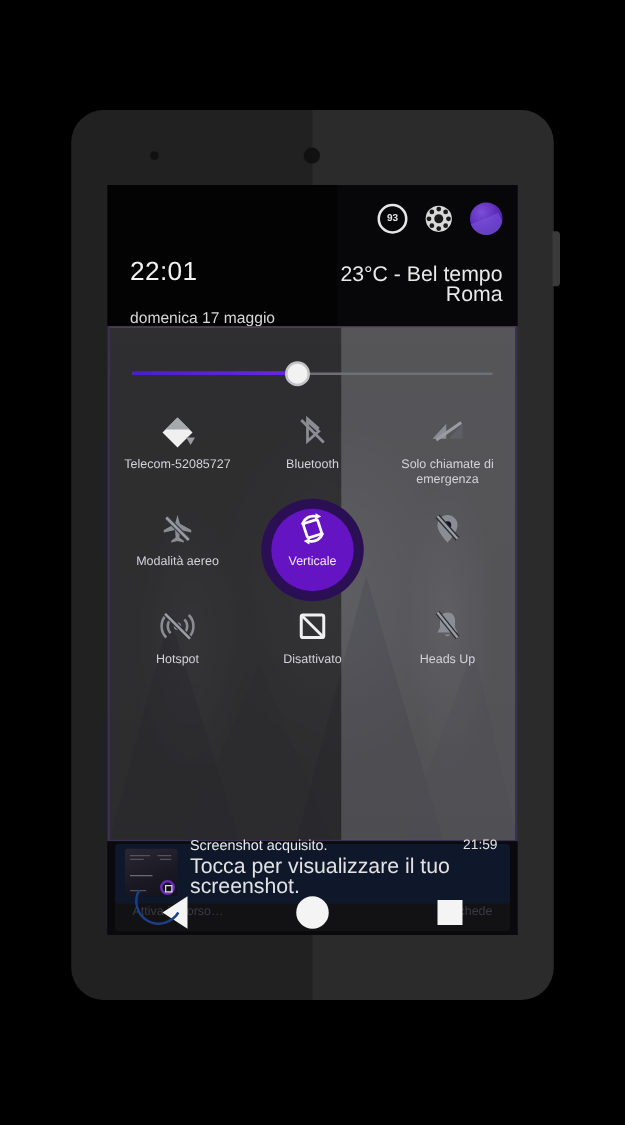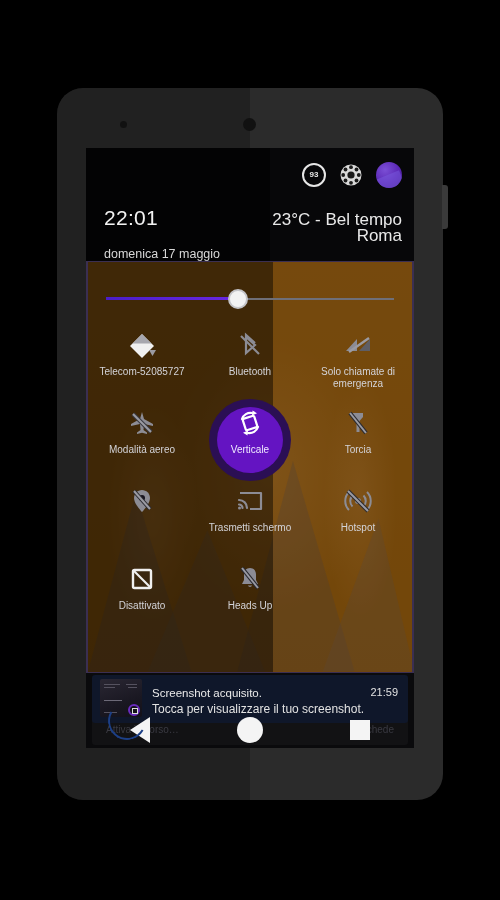--- a/index.html
+++ b/index.html
@@ -35,21 +35,21 @@
           background:radial-gradient(circle at 35% 30%,#7b4fd6 0%,#5a27b5 55%,#3f1a87 100%);
           overflow:hidden;position:relative;}
   .avatar:after{content:"";position:absolute;left:-6px;bottom:-8px;width:34px;height:20px;
           background:rgba(120,90,220,.55);transform:rotate(-22deg);}
   .clock{position:absolute;left:18px;top:58px;color:#f2f2f2;font-size:21px;letter-spacing:.3px;}
   .date{position:absolute;left:18px;top:99px;color:#d8d8d8;font-size:12.5px;}
   .weather{position:absolute;right:12px;top:64px;text-align:right;color:#e9e9e9;
           font-size:17px;line-height:16px;}
 
   
-  .qs{position:relative;height:412px;background:#a16207;
+  .qs{position:relative;height:412px;background:#737373;
       border:1px solid #3b2f52;border-left-width:2px;border-right-width:2px;
       box-sizing:border-box;overflow:hidden;}
   .qs-wall{position:absolute;inset:0;opacity:.30;
       background:
         radial-gradient(closest-side at 20% 62%, rgba(140,140,175,.32), rgba(0,0,0,0) 70%),
         radial-gradient(closest-side at 56% 52%, rgba(150,150,185,.26), rgba(0,0,0,0) 70%),
         radial-gradient(closest-side at 84% 58%, rgba(130,130,170,.28), rgba(0,0,0,0) 70%),
         linear-gradient(180deg,#14121d 0%,#0b0910 100%);}
   .qs-peaks{position:absolute;left:0;right:0;top:34%;height:66%;opacity:.5;}
   .qs-dim{position:absolute;left:0;top:0;width:57%;height:100%;background:#000;opacity:.45;}
@@ -87,21 +87,21 @@
       border-radius:3px;display:flex;align-items:flex-end;padding:6px 8px;box-sizing:border-box;}
   .notif-thumb{width:42px;height:38px;border-radius:2px;flex:0 0 auto;position:relative;
       background:linear-gradient(160deg,#2a2733 0%,#1a1822 60%,#131118 100%);overflow:hidden;}
   .tb-line{position:absolute;height:1px;background:#55525f;}
   .tb-badge{position:absolute;right:2px;bottom:1px;width:12px;height:12px;border-radius:50%;
       border:2px solid #6a2bbd;background:#131118;box-sizing:border-box;}
   .tb-badge:after{content:"";position:absolute;left:2px;top:2px;width:4px;height:4px;
       border:1px solid #ddd;}
   .notif-body{flex:1;padding-left:10px;position:relative;}
   .notif-title{color:#eaeaea;font-size:11.5px;line-height:15px;}
-  .notif-sub{color:#e2e2e2;font-size:12px;line-height:16px;}
+  .notif-sub{color:#e2e2e2;font-size:17px;line-height:16px;}
   .notif-time{position:absolute;right:2px;top:0;color:#e2e2e2;font-size:11px;}
 
   
   .navbar{position:absolute;left:0;right:0;bottom:0;height:36px;background:transparent;
       display:flex;align-items:center;justify-content:space-around;z-index:9;}
   .nav-back{width:0;height:0;border-top:13px solid transparent;border-bottom:13px solid transparent;
       border-right:20px solid #f4f4f4;}
   .nav-home{width:26px;height:26px;border-radius:50%;background:#f4f4f4;}
   .nav-recent{width:20px;height:20px;background:#f4f4f4;}
   .nav-arc{position:absolute;left:22px;bottom:8px;width:34px;height:34px;border-radius:50%;
@@ -225,53 +225,32 @@
                 <rect x="9" y="9" width="12" height="12" rx="1.6" fill="none" stroke="#ffffff" stroke-width="2.2" transform="rotate(-18 15 15)"></rect>
                 <path d="M7 11 A9 9 0 0 1 17 5" fill="none" stroke="#ffffff" stroke-width="2.2" stroke-linecap="round"></path>
                 <polygon points="17.5,2.5 22,5.2 17,7.6" fill="#ffffff"></polygon>
                 <path d="M23 19 A9 9 0 0 1 13 25" fill="none" stroke="#ffffff" stroke-width="2.2" stroke-linecap="round"></path>
                 <polygon points="12.5,27.5 8,24.8 13,22.4" fill="#ffffff"></polygon>
               </svg>
             </div>
             <div class="tile-lbl">Verticale</div>
           </div>
 
-          <div class="tile">
-            <div class="tile-ico">
-              <svg width="26" height="28" viewBox="0 0 26 28">
-                <path d="M8 4 H18 V8 L14.5 12 V23 H11.5 V12 L8 8 Z" fill="#8c8c95"></path>
-                <line x1="5" y1="4" x2="21" y2="24" stroke="#2a2a30" stroke-width="4"></line>
-                <line x1="5" y1="4" x2="21" y2="24" stroke="#9b9ba3" stroke-width="2"></line>
-              </svg>
-            </div>
-            <div class="tile-lbl">Torcia</div>
-          </div>
 
           <div class="tile">
             <div class="tile-ico">
               <svg width="26" height="28" viewBox="0 0 26 28">
                 <path d="M13 3 C8.6 3 5 6.6 5 11 C5 17 13 25 13 25 C13 25 21 17 21 11 C21 6.6 17.4 3 13 3 Z" fill="#8c8c95"></path>
                 <circle cx="13" cy="11" r="3" fill="#17141f"></circle>
                 <line x1="5" y1="4" x2="21" y2="22" stroke="#2a2a30" stroke-width="4"></line>
                 <line x1="5" y1="4" x2="21" y2="22" stroke="#9b9ba3" stroke-width="2"></line>
               </svg>
             </div>
           </div>
 
-          <div class="tile">
-            <div class="tile-ico">
-              <svg width="30" height="26" viewBox="0 0 30 26">
-                <path d="M5 5 H26 V21 H15" fill="none" stroke="#8c8c95" stroke-width="2.2" stroke-linejoin="round"></path>
-                <path d="M4 12 A8 8 0 0 1 12 20" fill="none" stroke="#8c8c95" stroke-width="2.2" stroke-linecap="round"></path>
-                <path d="M4 16.5 A3.5 3.5 0 0 1 7.5 20" fill="none" stroke="#8c8c95" stroke-width="2.2" stroke-linecap="round"></path>
-                <circle cx="4.5" cy="20" r="1.5" fill="#8c8c95"></circle>
-              </svg>
-            </div>
-            <div class="tile-lbl">Trasmetti schermo</div>
-          </div>
 
           <div class="tile">
             <div class="tile-ico">
               <svg width="28" height="28" viewBox="0 0 28 28">
                 <circle cx="14" cy="14" r="3" fill="#8c8c95"></circle>
                 <path d="M8.5 8.5 A7.8 7.8 0 0 0 8.5 19.5" fill="none" stroke="#8c8c95" stroke-width="2"></path>
                 <path d="M19.5 8.5 A7.8 7.8 0 0 1 19.5 19.5" fill="none" stroke="#8c8c95" stroke-width="2"></path>
                 <path d="M5 5 A12.7 12.7 0 0 0 5 23" fill="none" stroke="#8c8c95" stroke-width="2"></path>
                 <path d="M23 5 A12.7 12.7 0 0 1 23 23" fill="none" stroke="#8c8c95" stroke-width="2"></path>
                 <line x1="4" y1="4" x2="24" y2="24" stroke="#2a2a30" stroke-width="4"></line>

